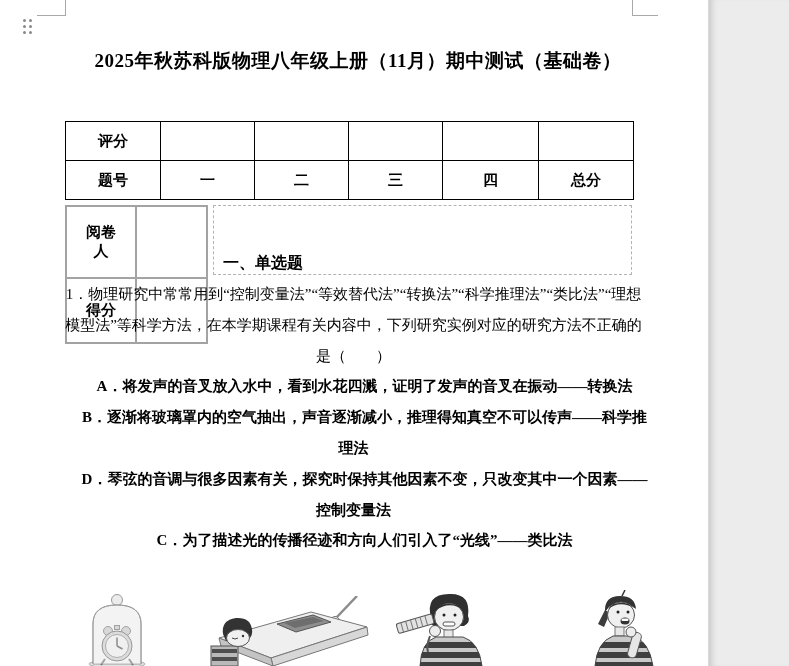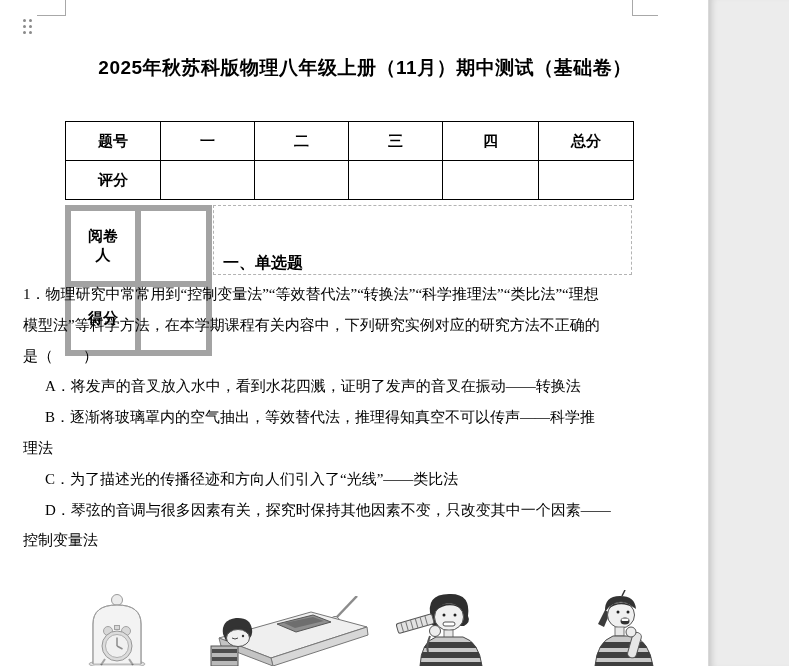--- a/index.html
+++ b/index.html
@@ -22,54 +22,54 @@
     border-left:1px solid #a8a8a8; border-bottom:1px solid #a8a8a8;
   }
   .drag-handle {
     position:absolute; left:23px; top:19px;
     display:grid; grid-template-columns:repeat(2, 3px); grid-gap:3px;
     cursor:grab;
   }
   .drag-handle i { width:3px; height:3px; border-radius:50%; background:#8a8a8a; }
 
   .doc-title {
-    position:absolute; left:0; top:44px; width:708px; margin:11px;
+    position:absolute; left:0; top:44px; width:708px; margin:4px;
     text-align:center; font-size:19px; font-weight:bold; letter-spacing:0.5px;
-    font-family:Liberation Sans, sans-serif;
+    font-family:Liberation Serif, serif;
   }
 
   table { border-collapse:collapse; table-layout:fixed; }
   .score-table { position:absolute; left:65px; top:121px; }
   .score-table td {
     border:1.5px solid #000; height:38px; text-align:center; vertical-align:middle;
     font-size:15px; font-weight:bold; font-family:"Liberation Sans", sans-serif;
     padding:0;
   }
   .grader-table { position:absolute; left:65px; top:205px; }
   .grader-table td {
-    border:6px solid #a3a3a3; height:31px; text-align:center; vertical-align:middle;
+    border:2px solid #a3a3a3; height:31px; text-align:center; vertical-align:middle;
     font-size:15px; font-weight:bold; font-family:"Liberation Sans", sans-serif;
     padding:16px;
   }
   .section-box {
     position:absolute; left:213px; top:205px; width:417px; height:68px;
     border:1px dashed #b3b3b3; display:flex; align-items:center;
   }
   .section-heading {
     margin-left:9px; font-size:16px; font-weight:bold;
     font-family:"Liberation Sans", sans-serif;
     margin-top:47px;
   }
 
   .qa {
     position:absolute; left:23px; top:279px; width:661px;
-    font-size:15px; line-height:30.8px;
+    font-size:15px; line-height:30.8px;text-align:center;
   }
   .para { white-space:pre-line; margin:0; }
-  .para.opt { text-indent:22px; }
+  .para.opt { text-indent:22px;font-weight:bold; }
 
   .figure { position:absolute; }
   .figure svg { display:block; }
 </style>
 </head>
 <body>
 
 <div class="gutter"></div>
 
 <div class="crop-tl"></div>
@@ -90,34 +90,34 @@
   <colgroup>
     <col style="width:95px">
       <col style="width:94px">
       <col style="width:94px">
     <col style="width:94px">
       <col style="width:96px">
       <col style="width:95px">
   </colgroup>
   <tbody>
       <tr>
+    <td>评分</td>
+    <td></td>
+    <td></td>
+    <td></td>
+    <td></td>
+    <td></td>
+  </tr>
+  <tr>
     <td>题号</td>
     <td>一</td>
     <td>二</td>
     <td>三</td>
     <td>四</td>
     <td>总分</td>
-  </tr>
-  <tr>
-    <td>评分</td>
-    <td></td>
-    <td></td>
-    <td></td>
-    <td></td>
-    <td></td>
   </tr>
 </tbody>
   </table>
 
 <table class="grader-table">
   <colgroup>
       <col style="width:70px">
       <col style="width:71px">
     </colgroup>
   <tbody>
@@ -134,25 +134,25 @@
 
 <div class="section-box">
   <div class="section-heading">一、单选题</div>
 </div>
 
 <div class="qa">
   <p class="para">1．物理研究中常常用到“控制变量法”“等效替代法”“转换法”“科学推理法”“类比法”“理想
 模型法”等科学方法，在本学期课程有关内容中，下列研究实例对应的研究方法不正确的
 是（　　）</p>
   <p class="para opt">A．将发声的音叉放入水中，看到水花四溅，证明了发声的音叉在振动——转换法</p>
-  <p class="para opt">B．逐渐将玻璃罩内的空气抽出，等效替代法，推理得知真空不可以传声——科学推
+  <p class="para opt">B．逐渐将玻璃罩内的空气抽出，声音逐渐减小，推理得知真空不可以传声——科学推
 理法</p>
-  <p class="para opt">C．为了描述光的传播径迹和方向人们引入了“光线”——类比法</p>
   <p class="para opt">D．琴弦的音调与很多因素有关，探究时保持其他因素不变，只改变其中一个因素——
 控制变量法</p>
+  <p class="para opt">C．为了描述光的传播径迹和方向人们引入了“光线”——类比法</p>
 </div>
 
 <div class="figure" style="left:88px; top:592px;">
   <svg width="58" height="74" viewBox="0 0 58 74">
     <ellipse cx="29" cy="72" rx="28" ry="4" fill="#e3e3e3" stroke="#aaa"></ellipse>
     <circle cx="29" cy="8" r="5.5" fill="#ececec" stroke="#9a9a9a"></circle>
     <path d="M5 72 L5 32 Q5 13 29 13 Q53 13 53 32 L53 72 Z" fill="#f3f3f3" stroke="#9a9a9a"></path>
     <circle cx="20" cy="39" r="4.5" fill="#c9c9c9" stroke="#777"></circle>
     <circle cx="38" cy="39" r="4.5" fill="#c9c9c9" stroke="#777"></circle>
     <rect x="26.5" y="33.5" width="5" height="4" fill="#c9c9c9" stroke="#777"></rect>

